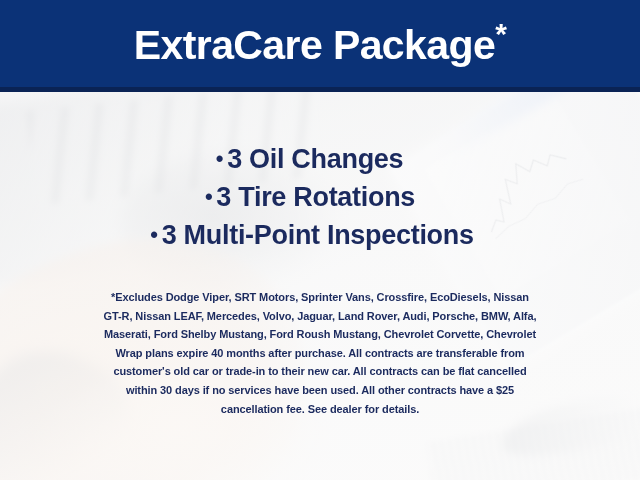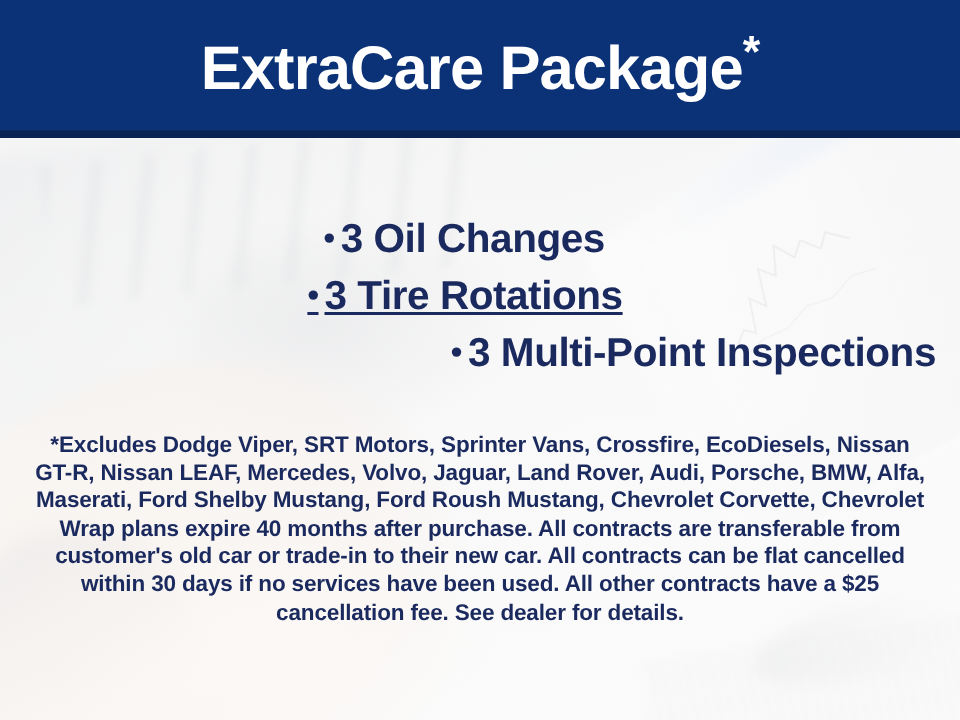--- a/index.html
+++ b/index.html
@@ -206,34 +206,34 @@
     line-height: 37px;
     letter-spacing: -0.3px;
     white-space: nowrap;
   }
   .bullet-line .dot {
     font-size: 22px;
     vertical-align: 2px;
     margin-right: 4px;
   }
   .bullet-1 { padding-right: 21px; }
-  .bullet-2 { padding-right: 20px; text-decoration: underline; }
-  .bullet-3 { padding-right: 16px; text-align: right; }
+  .bullet-2 { padding-right: 20px; }
+  .bullet-3 { padding-right: 16px; }
 
   
   .fineprint {
     position: absolute;
     left: 22px; top: 288px;
     width: 596px;
     z-index: 4;
     text-align: center;
   }
   .fine-line {
     color: #1b2a5e;
-    font-size: 15px;
+    font-size: 11px;
     font-weight: bold;
     line-height: 18.6px;
     letter-spacing: -0.1px;
     white-space: nowrap;
   }
 </style>
 </head>
 <body>
 
 <div class="ad">

